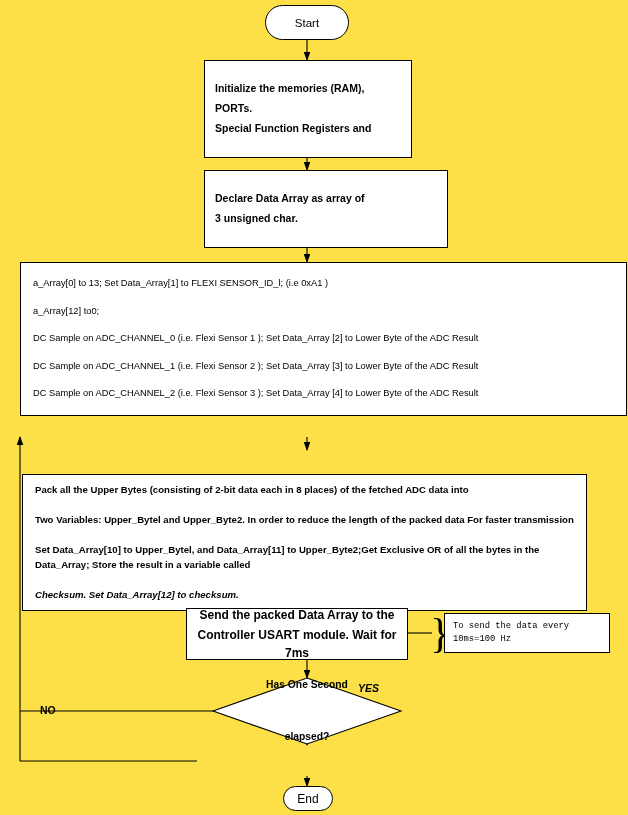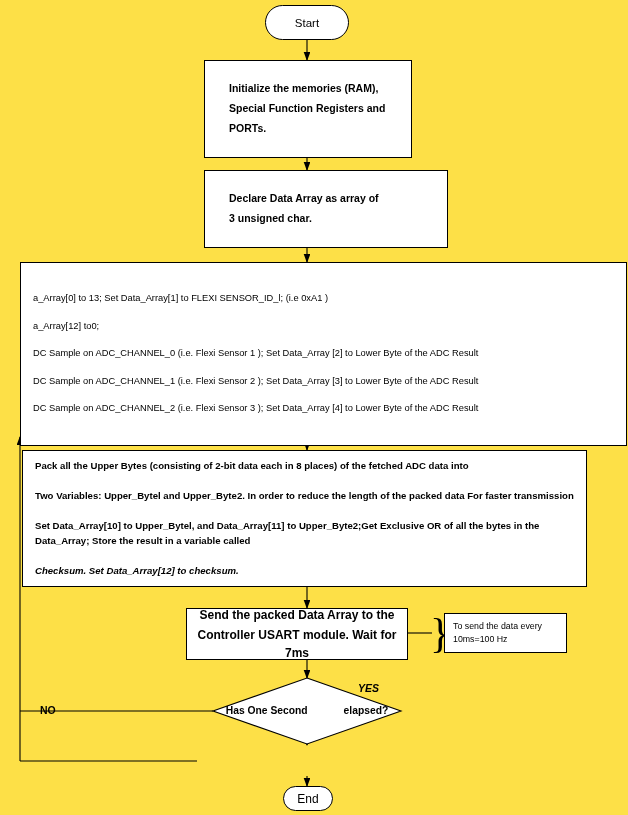--- a/index.html
+++ b/index.html
@@ -27,21 +27,21 @@
     flex-direction: column;
     justify-content: center;
   }
   .terminator {
     border-radius: 40px;
     align-items: center;
     text-align: center;
     font-size: 11.5px;
   }
   .process {
-    padding: 8px 24px;
+    padding: 8px 10px;
   }
   .process .line {
     font-size: 10.5px;
     font-weight: bold;
     line-height: 1.9;
   }
   .wide {
     padding: 10px 12px;
   }
   .wide .line {
@@ -87,21 +87,21 @@
     top: 0;
     overflow: visible;
   }
   .decision-text {
     position: absolute;
     left: 0;
     top: 0;
     width: 100%;
     height: 100%;
     display: flex;
-    flex-direction: row;
+    flex-direction: column;
     justify-content: center;
     align-items: center;
     text-align: center;
     font-size: 10.3px;
     font-weight: bold;
     line-height: 1.55;
     gap: 36px;
   }
   .edge-label {
     position: absolute;
@@ -160,52 +160,52 @@
 
     <line x1="408" y1="633" x2="432" y2="633" stroke="#000000" stroke-width="1.1"></line>
   </svg>
 
   <div class="node terminator" style="left:265px; top:5px; width:84px; height:35px;">
     <span>Start</span>
   </div>
 
   <div class="node process" style="left:204px; top:60px; width:208px; height:98px;">
     <div class="line">Initialize the memories (RAM),</div>
+    <div class="line">PORTs.</div>
     <div class="line">Special Function Registers and</div>
-    <div class="line">PORTs.</div>
   </div>
 
   <div class="node process" style="left:204px; top:170px; width:244px; height:78px;">
     <div class="line">Declare Data Array as array of</div>
     <div class="line">3 unsigned char.</div>
   </div>
 
-  <div class="node wide" style="left:20px; top:262px; width:607px; height:184px;">
+  <div class="node wide" style="left:20px; top:262px; width:607px; height:154px;">
     <div class="line">a_Array[0] to 13; Set Data_Array[1] to FLEXI SENSOR_ID_l; (i.e 0xA1 )</div>
     <div class="line">a_Array[12] to0;</div>
     <div class="line">DC Sample on ADC_CHANNEL_0 (i.e. Flexi Sensor 1 ); Set Data_Array [2] to Lower Byte of the ADC Result</div>
     <div class="line">DC Sample on ADC_CHANNEL_1 (i.e. Flexi Sensor 2 ); Set Data_Array [3] to Lower Byte of the ADC Result</div>
     <div class="line">DC Sample on ADC_CHANNEL_2 (i.e. Flexi Sensor 3 ); Set Data_Array [4] to Lower Byte of the ADC Result</div>
   </div>
 
-  <div class="node pack" style="left:22px; top:450px; width:565px; height:137px; padding:8px 12px;">
+  <div class="node pack" style="left:22px; top:474px; width:565px; height:137px; padding:8px 12px;">
     <div class="line">Pack all the Upper Bytes (consisting of 2-bit data each in 8 places) of the fetched ADC data into</div>
     <div class="line">Two Variables: Upper_Bytel and Upper_Byte2. In order to reduce the length of the packed data For faster transmission</div>
     <div class="line"> Set Data_Array[10] to Upper_Bytel, and Data_Array[11] to Upper_Byte2;Get Exclusive OR of all the bytes in the Data_Array; Store the result in a variable called</div>
     <div class="line italic">Checksum. Set Data_Array[12] to checksum.</div>
   </div>
 
   <div class="node send" style="left:186px; top:608px; width:222px; height:52px;">
     <div class="line">Send the packed Data Array to the</div>
     <div class="line">Controller USART module. Wait for 7ms</div>
   </div>
 
   <div class="brace" style="left:430px; top:612px;">}</div>
 
-  <div class="node note" style="left:444px; top:613px; width:123px; height:40px;">
+  <div class="node note" style="left:444px; top:613px; width:166px; height:40px;font-family:Liberation Mono, monospace;">
     <div class="line">To send the data every</div>
     <div class="line">10ms=100 Hz</div>
   </div>
 
   <div class="decision-wrap" style="left:213px; top:678px; width:188px; height:66px;">
     <svg width="188" height="66">
       <polygon points="94,0 188,33 94,66 0,33" fill="#ffffff" stroke="#000000" stroke-width="1.1"></polygon>
     </svg>
     <div class="decision-text">
       <div>Has One Second</div>

